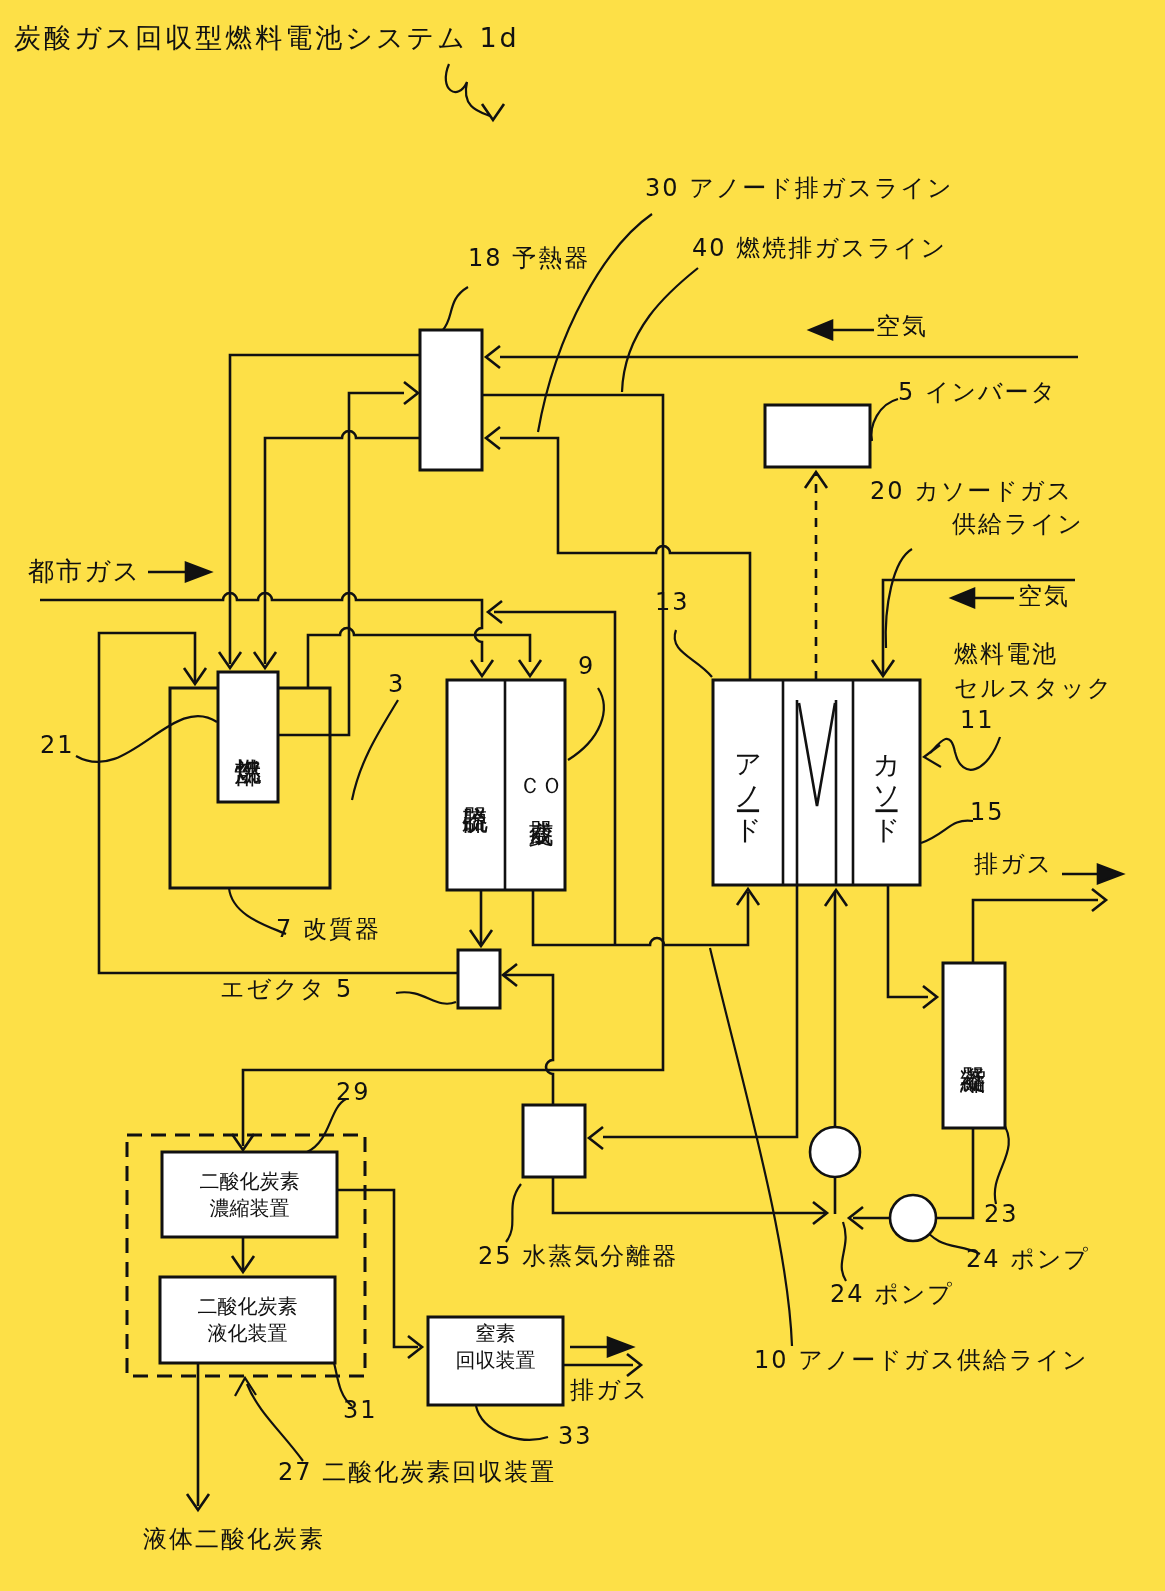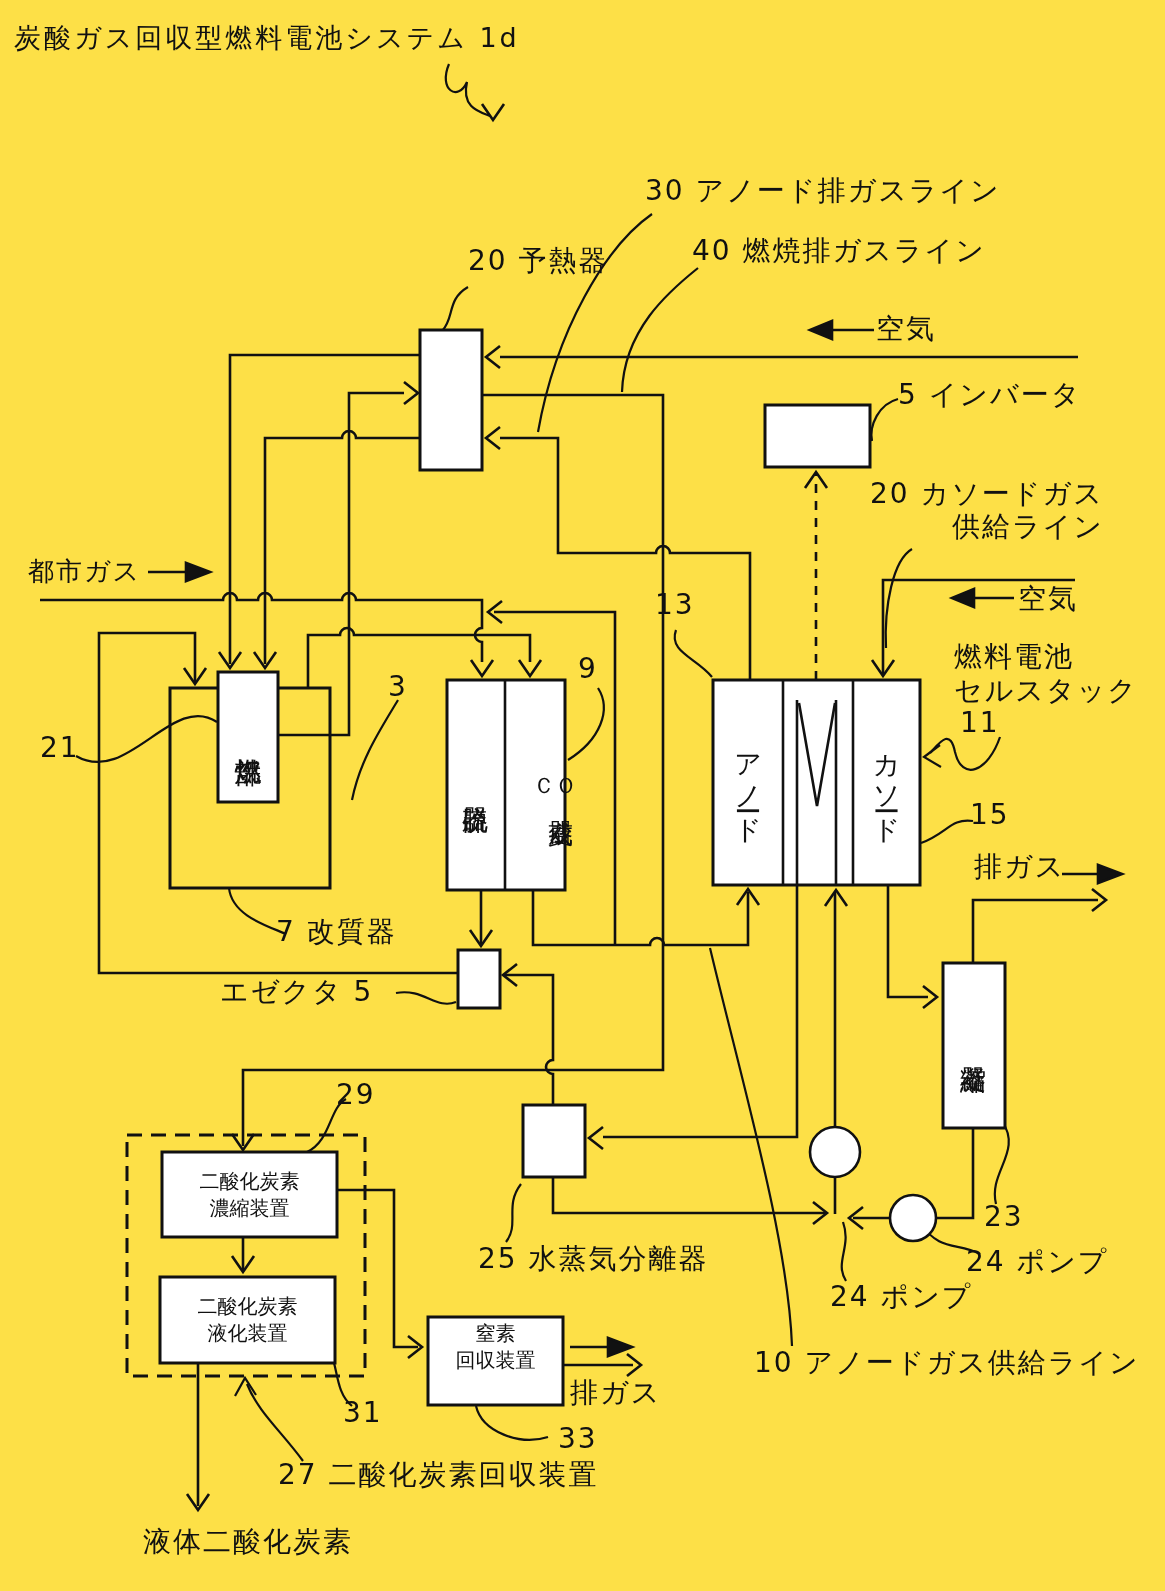--- a/index.html
+++ b/index.html
@@ -1,19 +1,19 @@
 <!DOCTYPE html>
 <html><head>
 <meta charset="utf-8">
 <style>
   html,body{margin:0;padding:0;background:#fff;}
   #page{position:relative;width:1165px;height:1591px;background:#fde047;overflow:hidden;
         font-family:"DejaVu Sans","Liberation Sans",sans-serif;color:#111;}
   svg.art{position:absolute;left:0;top:0;}
-  .lbl{position:absolute;white-space:nowrap;font-size:28px;letter-spacing:2px;color:#111;}
+  .lbl{position:absolute;white-space:nowrap;font-size:24px;letter-spacing:2px;color:#111;}
   .big{font-size:27px;letter-spacing:3px;}
   .boxtxt{position:absolute;display:flex;align-items:center;justify-content:center;
           text-align:center;color:#111;}
   .vert{writing-mode:vertical-rl;}
   .col{flex-direction:column;}
   .fs26{font-size:26px;} .fs27{font-size:27px;} .fs25{font-size:25px;}
   .fs24{font-size:20px;line-height:1.35;} .fs22{font-size:22px;}
 </style>
 </head>
 <body>
@@ -178,21 +178,21 @@
   <g stroke="#111" stroke-width="2.6" fill="#fff">
     <circle cx="835" cy="1152" r="25"></circle>
     <circle cx="913" cy="1218" r="23"></circle>
   </g>
 </svg>
 
 <div class="lbl big" style="left:14px;top:20px;">炭酸ガス回収型燃料電池システム 1d</div>
 
 <div class="lbl" style="left:645px;top:172px;">30 アノード排ガスライン</div>
 <div class="lbl" style="left:692px;top:232px;">40 燃焼排ガスライン</div>
-<div class="lbl" style="left:468px;top:242px;">20 予熱器</div>
+<div class="lbl" style="left:468px;top:242px;">18 予熱器</div>
 <div class="lbl" style="left:876px;top:310px;">空気</div>
 <div class="lbl" style="left:898px;top:376px;">5 インバータ</div>
 <div class="lbl" style="left:870px;top:475px;">20 カソードガス</div>
 <div class="lbl" style="left:952px;top:508px;">供給ライン</div>
 <div class="lbl" style="left:1018px;top:580px;">空気</div>
 <div class="lbl fs26" style="left:28px;top:554px;">都市ガス</div>
 <div class="lbl" style="left:655px;top:588px;">13</div>
 <div class="lbl" style="left:954px;top:638px;">燃料電池</div>
 <div class="lbl" style="left:954px;top:672px;">セルスタック</div>
 <div class="lbl" style="left:960px;top:706px;">11</div>
@@ -214,21 +214,21 @@
 <div class="lbl" style="left:278px;top:1456px;">27 二酸化炭素回収装置</div>
 <div class="lbl" style="left:570px;top:1374px;">排ガス</div>
 <div class="lbl" style="left:143px;top:1523px;">液体二酸化炭素</div>
 
 <div class="boxtxt fs27" style="left:218px;top:672px;width:60px;height:130px;">
   <span class="vert">燃焼部</span>
 </div>
 <div class="boxtxt fs26" style="left:447px;top:688px;width:58px;height:196px;">
   <span class="vert">脱硫器</span>
 </div>
-<div class="boxtxt col fs25" style="left:505px;top:688px;width:72px;height:196px;align-items:flex-end;">
+<div class="boxtxt col fs25" style="left:505px;top:688px;width:72px;height:196px;">
   <span class="fs22">ＣＯ</span>
   <span class="vert">変成器</span>
 </div>
 <div class="boxtxt fs27" style="left:715px;top:680px;width:66px;height:205px;">
   <span class="vert">アノード</span>
 </div>
 <div class="boxtxt fs27" style="left:853px;top:680px;width:67px;height:205px;">
   <span class="vert">カソード</span>
 </div>
 <div class="boxtxt fs26" style="left:943px;top:963px;width:62px;height:165px;">

